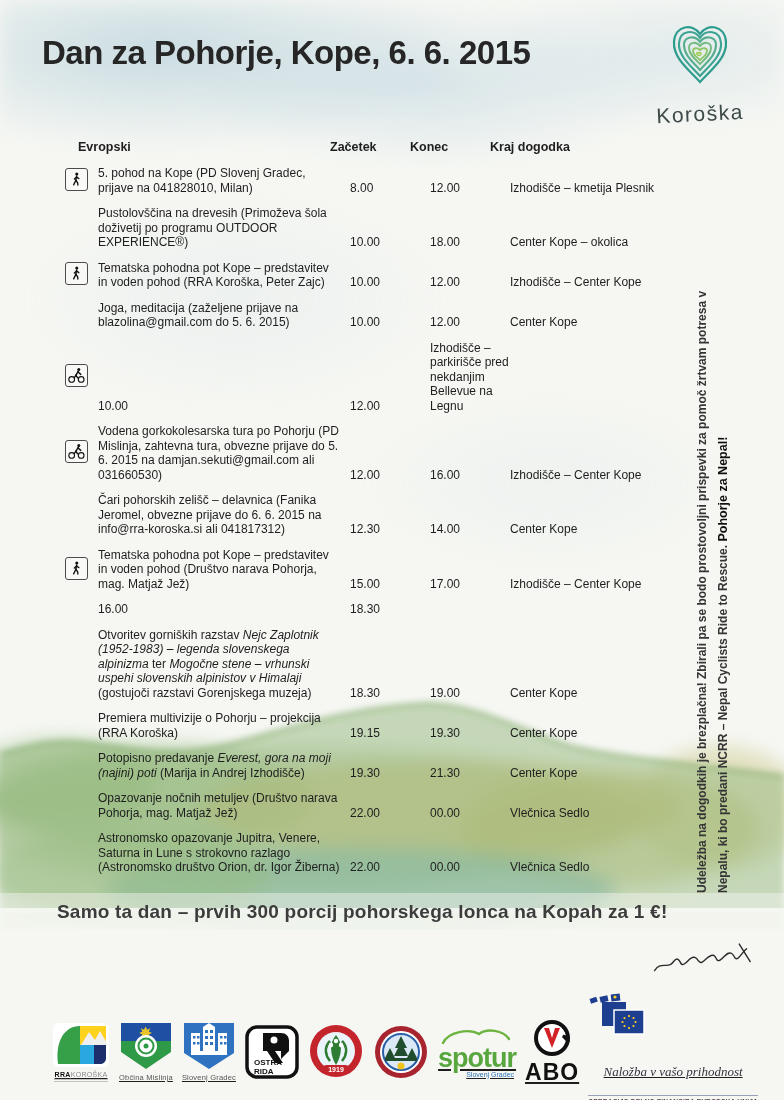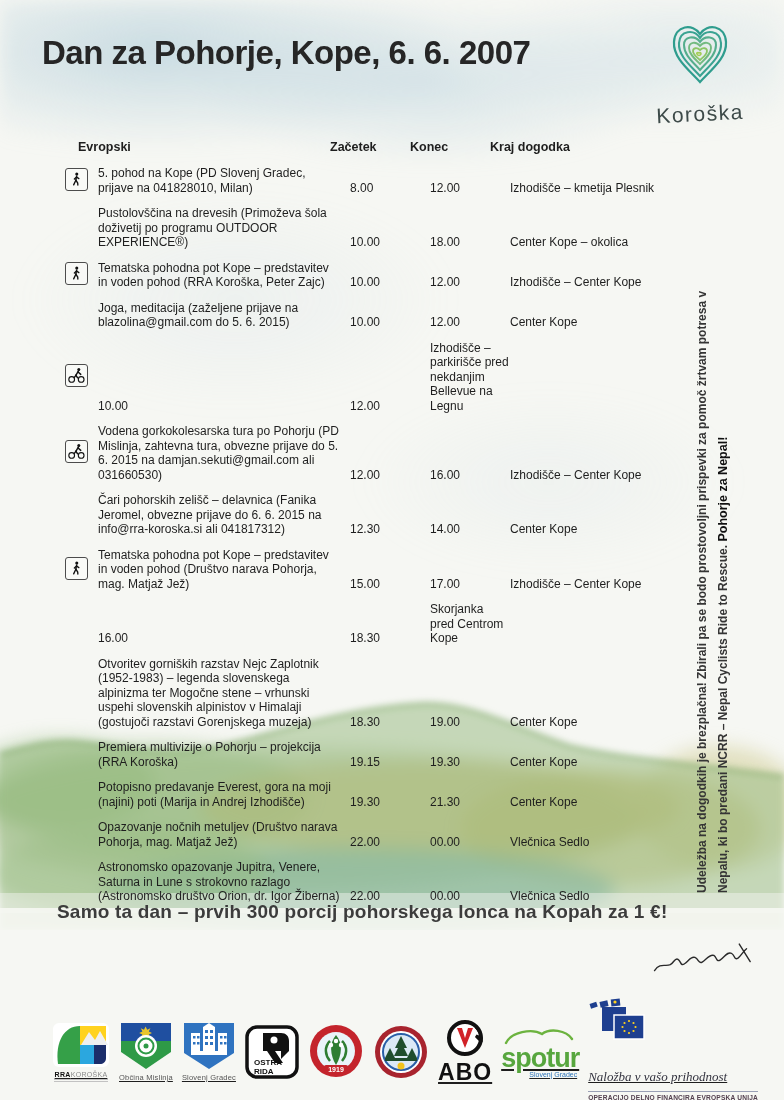--- a/index.html
+++ b/index.html
@@ -49,21 +49,21 @@
   .trow{align-items:end;padding-left:20px;}
   .trow > div{font-size:12px; line-height:14.5px;}
   .cicon{align-self:center; padding-bottom:2px;}
   .icon-box{
     display:inline-flex; align-items:center; justify-content:center;
     width:21px; height:21px; border:1.5px solid #4c4c4c; border-radius:3px;
     background:rgba(255,255,255,.35);
   }
   .cevent{padding-right:10px;}
   .cloc{white-space:pre-line;}
-  .it{}
+  .it{font-style:italic;}
   
   .side-note{
     position:absolute; left:692px; top:893px; z-index:3;
     transform:rotate(-90deg); transform-origin:0 0;
     white-space:nowrap; font-size:12px; font-weight:bold; color:#353535;
     line-height:21px;
   }
   .side-note .strong{font-weight:bold; color:#111; font-size:12.5px;}
   
   .tagline{
@@ -81,21 +81,21 @@
   .rra-caption{font-size:7px; letter-spacing:.3px;}
   .rra-caption b{color:#111;} .rra-caption span{color:#8a8a8a;}
   .rra-lines{width:54px; border-top:1px solid #c2c2c2; margin-top:1px;}
   .spotur-text{font-size:27px; font-weight:bold; letter-spacing:-1px; line-height:20px; color:#57a63e;}
   .spotur-sub{font-size:7px; color:#2a72b8; text-align:right; width:100%; padding-right:4px;}
   .vabo{display:flex; align-items:center; gap:2px;}
   .vabo-text{font-size:23px; font-weight:bold; color:#111; letter-spacing:1px;}
   .eu{display:flex; align-items:flex-start; gap:6px;}
   .eu-text{display:flex; flex-direction:column; margin-top:10px;}
   .eu-line1{font-family:"Liberation Serif", serif; font-style:italic; font-size:13px; color:#33333f;
-            border-bottom:1px solid #9aa0b5; padding-bottom:6px;}
+            border-bottom:1px solid #9aa0b5; padding-bottom:15px;text-align:center;}
   .eu-line2{font-size:6.6px; font-weight:bold; color:#53404f; margin-top:2px; letter-spacing:.2px;}
   .eu-line3{font-size:5.8px; color:#9a9a9a; margin-top:1px;}
 </style>
 </head>
 <body>
 
 <div class="poster">
 
   <div class="wash-top"></div>
   <div class="wash-mid"></div>
@@ -112,21 +112,21 @@
       <ellipse cx="130" cy="205" rx="140" ry="45" fill="#8fb878" opacity=".45"></ellipse>
     </g>
     <g class="blur-soft">
       <path d="M0,86 C30,78 50,72 75,74 C110,77 150,86 185,84 C240,80 320,42 420,36 C470,33 520,62 570,78 C620,90 680,94 784,108 L784,262 L0,262 Z" fill="#9dbd86" opacity=".55"></path>
       <path d="M0,86 C30,78 50,72 75,74 C110,77 150,86 185,84 C240,80 320,42 420,36 C470,33 520,62 570,78 C620,90 680,94 784,108" fill="none" stroke="#6f9e58" stroke-width="4" opacity=".5"></path>
     </g>
     <rect x="0" y="225" width="784" height="20" fill="#f6f7f3" opacity=".45"></rect>
     <rect x="0" y="240" width="784" height="22" fill="#f6f7f3" opacity=".9"></rect>
   </svg>
 
-  <div class="title">Dan za Pohorje, Kope, 6. 6. 2007</div>
+  <div class="title">Dan za Pohorje, Kope, 6. 6. 2015</div>
 
   <div class="koroska">
     <svg width="78" height="76" viewBox="0 0 78 76">
       <g fill="none" stroke-linecap="round">
         <path d="M39,14 C32,3 14,5 13,22 C12,38 28,50 39,62 C50,50 66,38 65,22 C64,5 46,3 39,14 Z" stroke="#2f9d8e" stroke-width="2.2"></path>
         <path d="M39,18 C33,9 19,10 18,23 C17,36 30,46 39,56 C48,46 61,36 60,23 C59,10 45,9 39,18 Z" stroke="#3aa392" stroke-width="2.1"></path>
         <path d="M39,22 C34,15 23,16 23,25 C23,35 32,42 39,50 C46,42 55,35 55,25 C55,16 44,15 39,22 Z" stroke="#55ad8d" stroke-width="2"></path>
         <path d="M39,26 C35,21 28,22 28,28 C28,34 34,39 39,44 C44,39 50,34 50,28 C50,22 43,21 39,26 Z" stroke="#73ba80" stroke-width="1.9"></path>
         <path d="M39,30 C36,27 32,28 32,31 C32,35 36,37 39,40 C42,37 46,35 46,31 C46,28 42,27 39,30 Z" stroke="#8cc566" stroke-width="1.8"></path>
         <path d="M38,33 C37,32 35,33 36,34 C37,36 39,36 40,34 C40,33 39,32 38,33 Z" stroke="#a3cd55" stroke-width="1.6"></path>
@@ -254,22 +254,20 @@
             </span></div>
           <div class="cevent"><span>Tematska pohodna pot Kope – predstavitev in voden pohod (Društvo narava Pohorja, mag. Matjaž Jež)</span></div>
           <div class="ctime">15.00</div>
           <div class="ctime">17.00</div>
           <div class="cloc">Izhodišče – Center Kope</div>
         </div>
         <div class="trow">
           <div class="cicon"></div>
           <div class="ctime">16.00</div>
           <div class="ctime">18.30</div>
-          <div class="cloc">Skorjanka pred Centrom
-Kope</div>
         </div>
         <div class="trow">
           <div class="cicon"></div>
           <div class="cevent"><span>Otvoritev gorniških razstav </span><span class="it">Nejc Zaplotnik (1952-1983) – legenda slovenskega alpinizma</span><span> ter </span><span class="it">Mogočne stene – vrhunski uspehi slovenskih alpinistov v Himalaji</span><span> (gostujoči razstavi Gorenjskega muzeja)</span></div>
           <div class="ctime">18.30</div>
           <div class="ctime">19.00</div>
           <div class="cloc">Center Kope</div>
         </div>
         <div class="trow">
           <div class="cicon"></div>
@@ -405,35 +403,35 @@
         <circle cx="28" cy="28" r="18" fill="#dbe9f6" stroke="#2a5fa8" stroke-width="2"></circle>
         <path d="M28,12 l6,12 h-12 Z" fill="#1f4d2e"></path>
         <path d="M28,18 l7,14 h-14 Z" fill="#1f4d2e"></path>
         <path d="M17,24 l5,10 h-10 Z" fill="#1f4d2e"></path>
         <path d="M39,24 l5,10 h-10 Z" fill="#1f4d2e"></path>
         <rect x="12" y="34" width="32" height="3" fill="#1f4d2e"></rect>
         <circle cx="28" cy="42" r="3.5" fill="#f2c31c"></circle>
       </svg>
     </div>
 
+    <div class="logo">
+      <svg width="76" height="18" viewBox="0 0 76 18">
+        <path d="M4,16 C9,5 30,1 40,7 C48,1 64,3 70,12" fill="none" stroke="#6cb33f" stroke-width="2.4" stroke-linecap="round"></path>
+      </svg>
+      <div class="spotur-text">spotur</div>
+      <div class="spotur-sub">Slovenj Gradec</div>
+    </div>
+
     <div class="logo vabo">
       <svg width="38" height="38" viewBox="0 0 38 38">
         <circle cx="19" cy="19" r="16" fill="#ffffff" stroke="#111" stroke-width="4"></circle>
         <path d="M30,8 A16,16 0 0 1 35,19 l-5,-2 l6,6" fill="none" stroke="#111" stroke-width="3"></path>
         <path d="M11,9 L19,29 L27,9 L22,9 L19,19 L16,9 Z" fill="#d12228"></path>
       </svg>
       <div class="vabo-text">ABO</div>
-    </div>
-
-    <div class="logo">
-      <svg width="76" height="18" viewBox="0 0 76 18">
-        <path d="M4,16 C9,5 30,1 40,7 C48,1 64,3 70,12" fill="none" stroke="#6cb33f" stroke-width="2.4" stroke-linecap="round"></path>
-      </svg>
-      <div class="spotur-text">spotur</div>
-      <div class="spotur-sub">Slovenj Gradec</div>
     </div>
 
     <div class="logo eu">
       <svg width="64" height="56" viewBox="0 0 64 56">
         <g fill="#1e3f8f">
           <rect x="2" y="6" width="7" height="5" transform="rotate(-18 5 8)"></rect>
           <rect x="12" y="4" width="8" height="6" transform="rotate(-12 16 7)"></rect>
           <rect x="23" y="2" width="9" height="7" transform="rotate(-6 27 5)"></rect>
         </g>
         <circle cx="27" cy="5" r="1.6" fill="#ffd21e"></circle>

